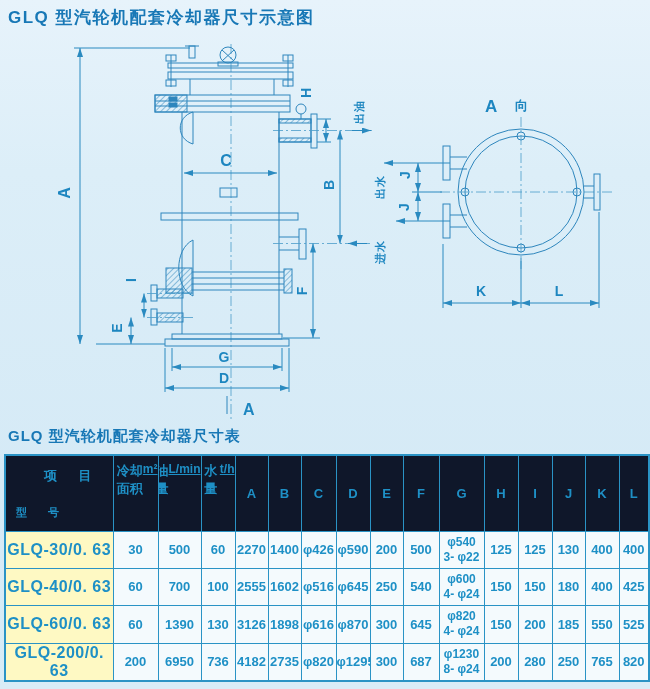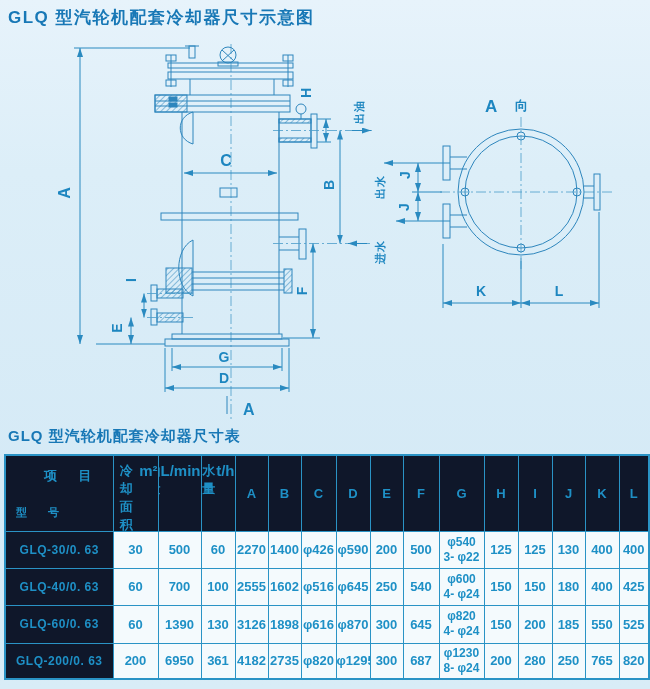--- a/index.html
+++ b/index.html
@@ -33,31 +33,31 @@
     position:absolute;left:4px;top:454px;width:644px;
     border-collapse:collapse;table-layout:fixed;
     border:2px solid #2a93c5;
     color:#1e90c6;font-size:13px;
   }
   table.dims td{
     border:1px solid #2a93c5;text-align:center;vertical-align:middle;
     padding:0;background:#f4fafd;font-weight:bold;overflow:hidden;
   }
   table.dims td.hdr{background:#0f172a;}
-  table.dims td.model{background:#0f172a;font-size:12px;letter-spacing:0.5px;}
+  table.dims td.model{background:#fef9c3;font-size:16px;letter-spacing:0.5px;}
   td.diag{
     position:relative;background:
       linear-gradient(to bottom right, rgba(0,0,0,0) calc(50% - 0.7px),
         #2a93c5 calc(50% - 0.7px), #2a93c5 calc(50% + 0.7px),
         rgba(0,0,0,0) calc(50% + 0.7px)), #c8e3f4;
   }
   td.diag .tr{position:absolute;top:11px;right:12px;font-size:13px;letter-spacing:9px;}
   td.diag .bl{position:absolute;bottom:11px;left:10px;font-size:11px;letter-spacing:9px;}
   .subcell{display:flex;justify-content:flex-end;height:62px;padding:6px 0;}
-  .subcell .u{font-size:15px;}
+  .subcell .u{font-size:12px;text-decoration:underline;}
   .gcell div{line-height:15px;font-size:12px;}
 </style>
 </head>
 <body>
 
 <div class="main-title">GLQ 型汽轮机配套冷却器尺寸示意图</div>
 
 <svg class="drawing" width="650" height="428" viewBox="0 0 650 428">
   <defs>
     <marker id="mA" orient="auto-start-reverse" markerWidth="12" markerHeight="8" refX="9" refY="3">
@@ -399,21 +399,21 @@
     <td>200</td>
     <td>185</td>
     <td>550</td>
     <td>525</td>
   </tr>
 
   <tr style="height:36px">
     <td class="model">GLQ-200/0. 63</td>
     <td>200</td>
     <td>6950</td>
-    <td>361</td>
+    <td>736</td>
     <td>4182</td>
     <td>2735</td>
     <td>φ820</td>
     <td>φ1295</td>
     <td>300</td>
     <td>687</td>
     <td class="gcell">
       <div>φ1230</div>
       <div>8- φ24</div>
     </td>

